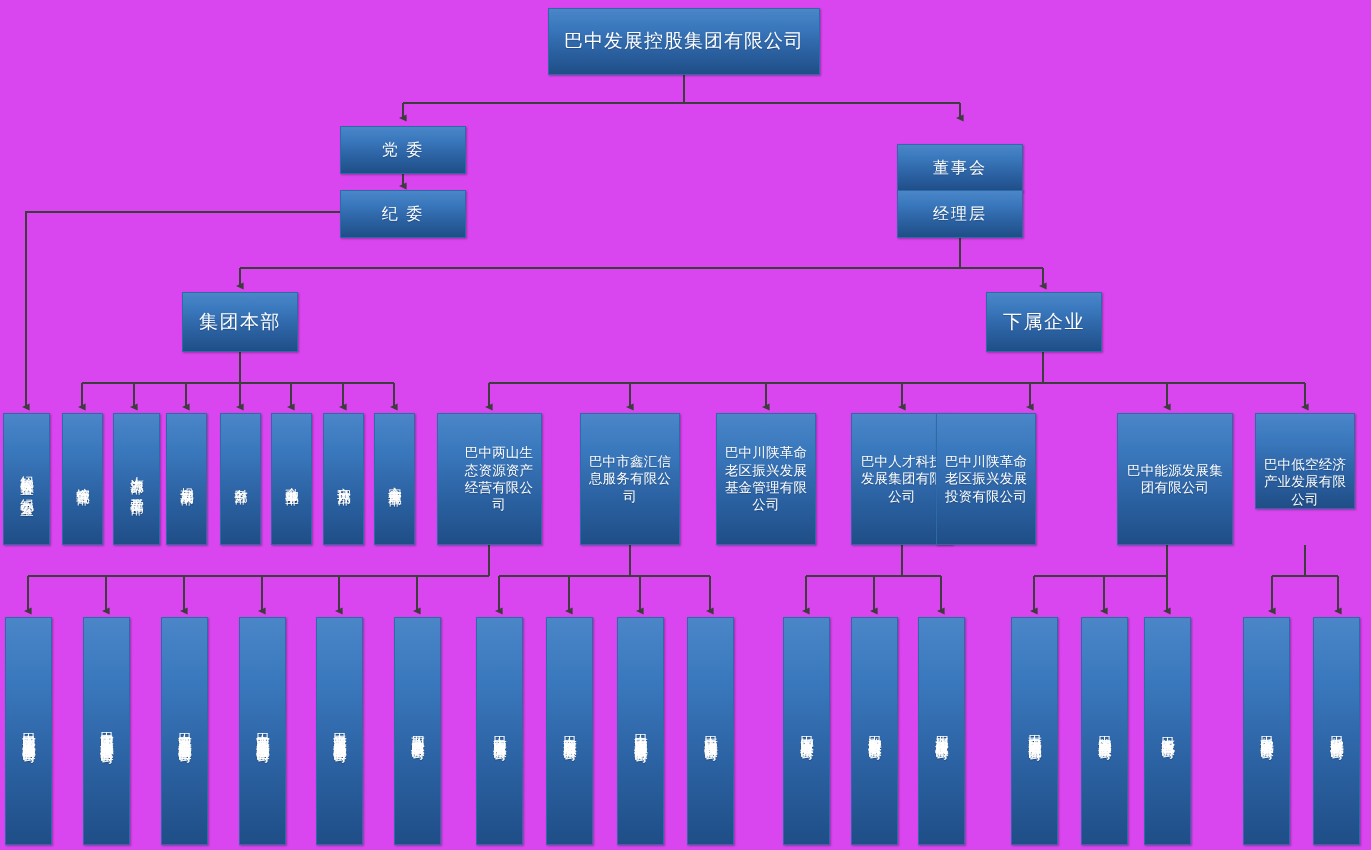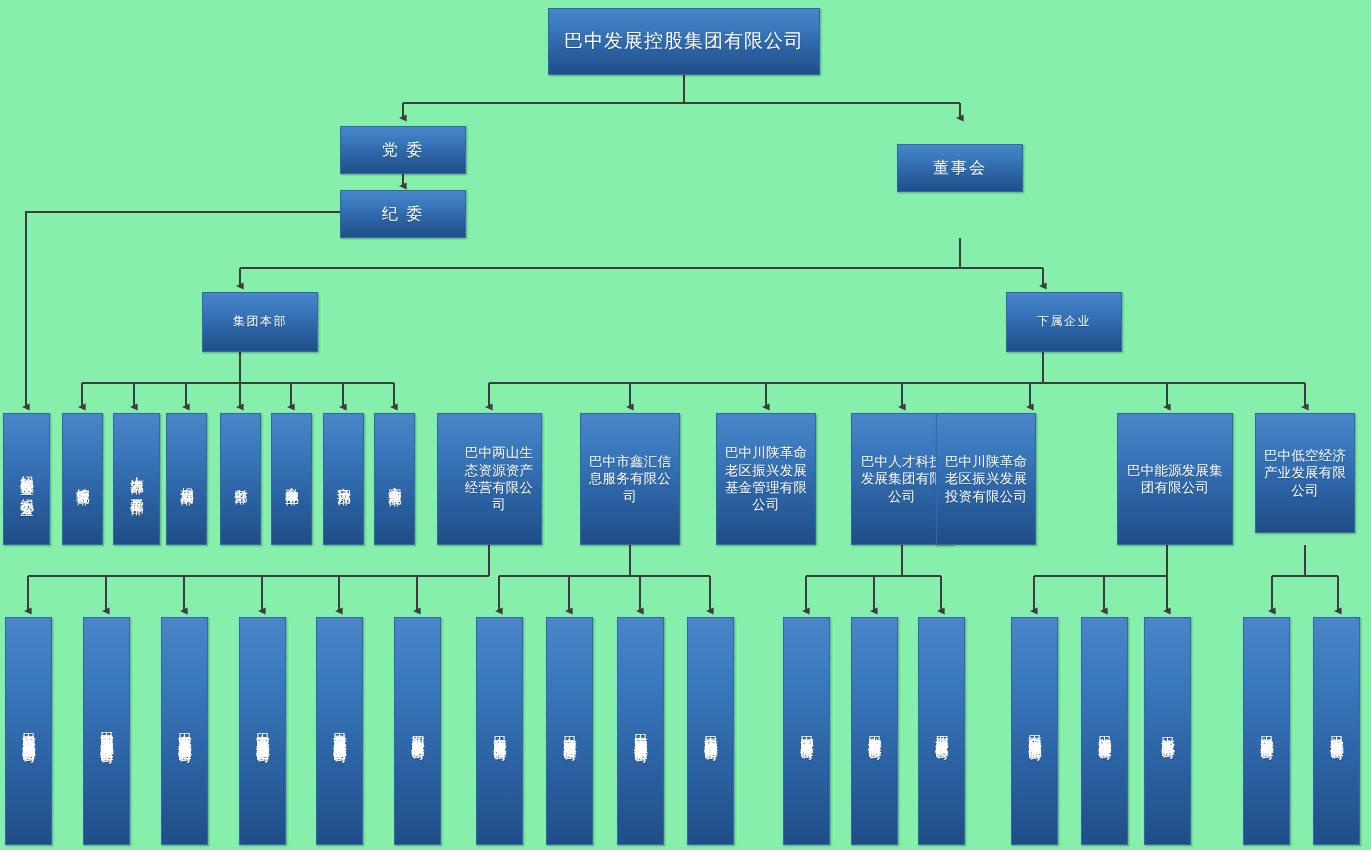--- a/index.html
+++ b/index.html
@@ -6,21 +6,21 @@
   html,body{margin:0;padding:0;background:#ffffff;}
   body{
     font-family:"Liberation Sans","DejaVu Sans",sans-serif;
     -webkit-font-smoothing:antialiased;
   }
   #chart{
     position:relative;
     width:1371px;
     height:850px;
     overflow:hidden;
-    background:#86efac;
+    background:#d946ef;
   }
   
   #wires{
     position:absolute;
     left:0;top:0;
     width:1371px;height:850px;
     pointer-events:none;
   }
   
   .node{
@@ -41,21 +41,21 @@
   .node .txt{
     display:block;
     padding:0 3px;
     width:100%;
     text-shadow:0 1px 1px rgba(0,0,0,0.22);
   }
 
   
   .lvl-root{font-size:19px;letter-spacing:1px;}
   .lvl-org {font-size:16px;letter-spacing:2px;}
-  .lvl-mid {font-size:12px;letter-spacing:1.5px;margin-left:20px;}
+  .lvl-mid {font-size:19px;letter-spacing:1.5px;}
   .lvl-sub {font-size:13.5px;letter-spacing:0.2px;}
   .lvl-dept{font-size:13.5px;}
   .lvl-leaf{font-size:13.5px;}
 
   
   .vert .txt{
     writing-mode:vertical-rl;
     text-orientation:upright;
     height:100%;
     width:auto;
@@ -159,20 +159,23 @@
   </div>
 
   <div class="node lvl-org" style="left:340px;top:190px;width:126px;height:48px;">
     <span class="txt">纪 委</span>
   </div>
 
   <div class="node lvl-org" style="left:897px;top:144px;width:126px;height:48px;">
     <span class="txt">董事会</span>
   </div>
 
+  <div class="node lvl-org" style="left:897px;top:190px;width:126px;height:48px;">
+    <span class="txt">经理层</span>
+  </div>
 
   <div class="node lvl-mid" style="left:182px;top:292px;width:116px;height:60px;">
     <span class="txt">集团本部</span>
   </div>
 
   <div class="node lvl-mid" style="left:986px;top:292px;width:116px;height:60px;">
     <span class="txt">下属企业</span>
   </div>
 
   <div class="node lvl-dept vert" style="left:3px;top:413px;width:47px;height:132px;">
@@ -213,21 +216,21 @@
   </div>
   <div class="node lvl-sub" style="left:851px;top:413px;width:102px;height:132px;align-items:center;">
     <span class="txt">巴中人才科技发展集团有限公司</span>
   </div>
   <div class="node lvl-sub" style="left:936px;top:413px;width:100px;height:132px;">
     <span class="txt">巴中川陕革命老区振兴发展投资有限公司</span>
   </div>
   <div class="node lvl-sub" style="left:1117px;top:413px;width:116px;height:132px;">
     <span class="txt">巴中能源发展集团有限公司</span>
   </div>
-  <div class="node lvl-sub" style="left:1255px;top:413px;width:100px;height:120px;">
+  <div class="node lvl-sub" style="left:1255px;top:413px;width:100px;height:96px;align-items:flex-end;">
     <span class="txt">巴中低空经济产业发展有限公司</span>
   </div>
 
   <div class="node lvl-leaf vert" style="left:5px;top:617px;width:47px;height:228px;">
     <span class="txt">巴中市巴州区两山生态资源经营有限公司</span>
   </div>
   <div class="node lvl-leaf vert" style="left:83px;top:617px;width:47px;height:228px;">
     <span class="txt">巴中市恩阳区两山生态资源资产经营有限公司</span>
   </div>
   <div class="node lvl-leaf vert" style="left:161px;top:617px;width:47px;height:228px;">

